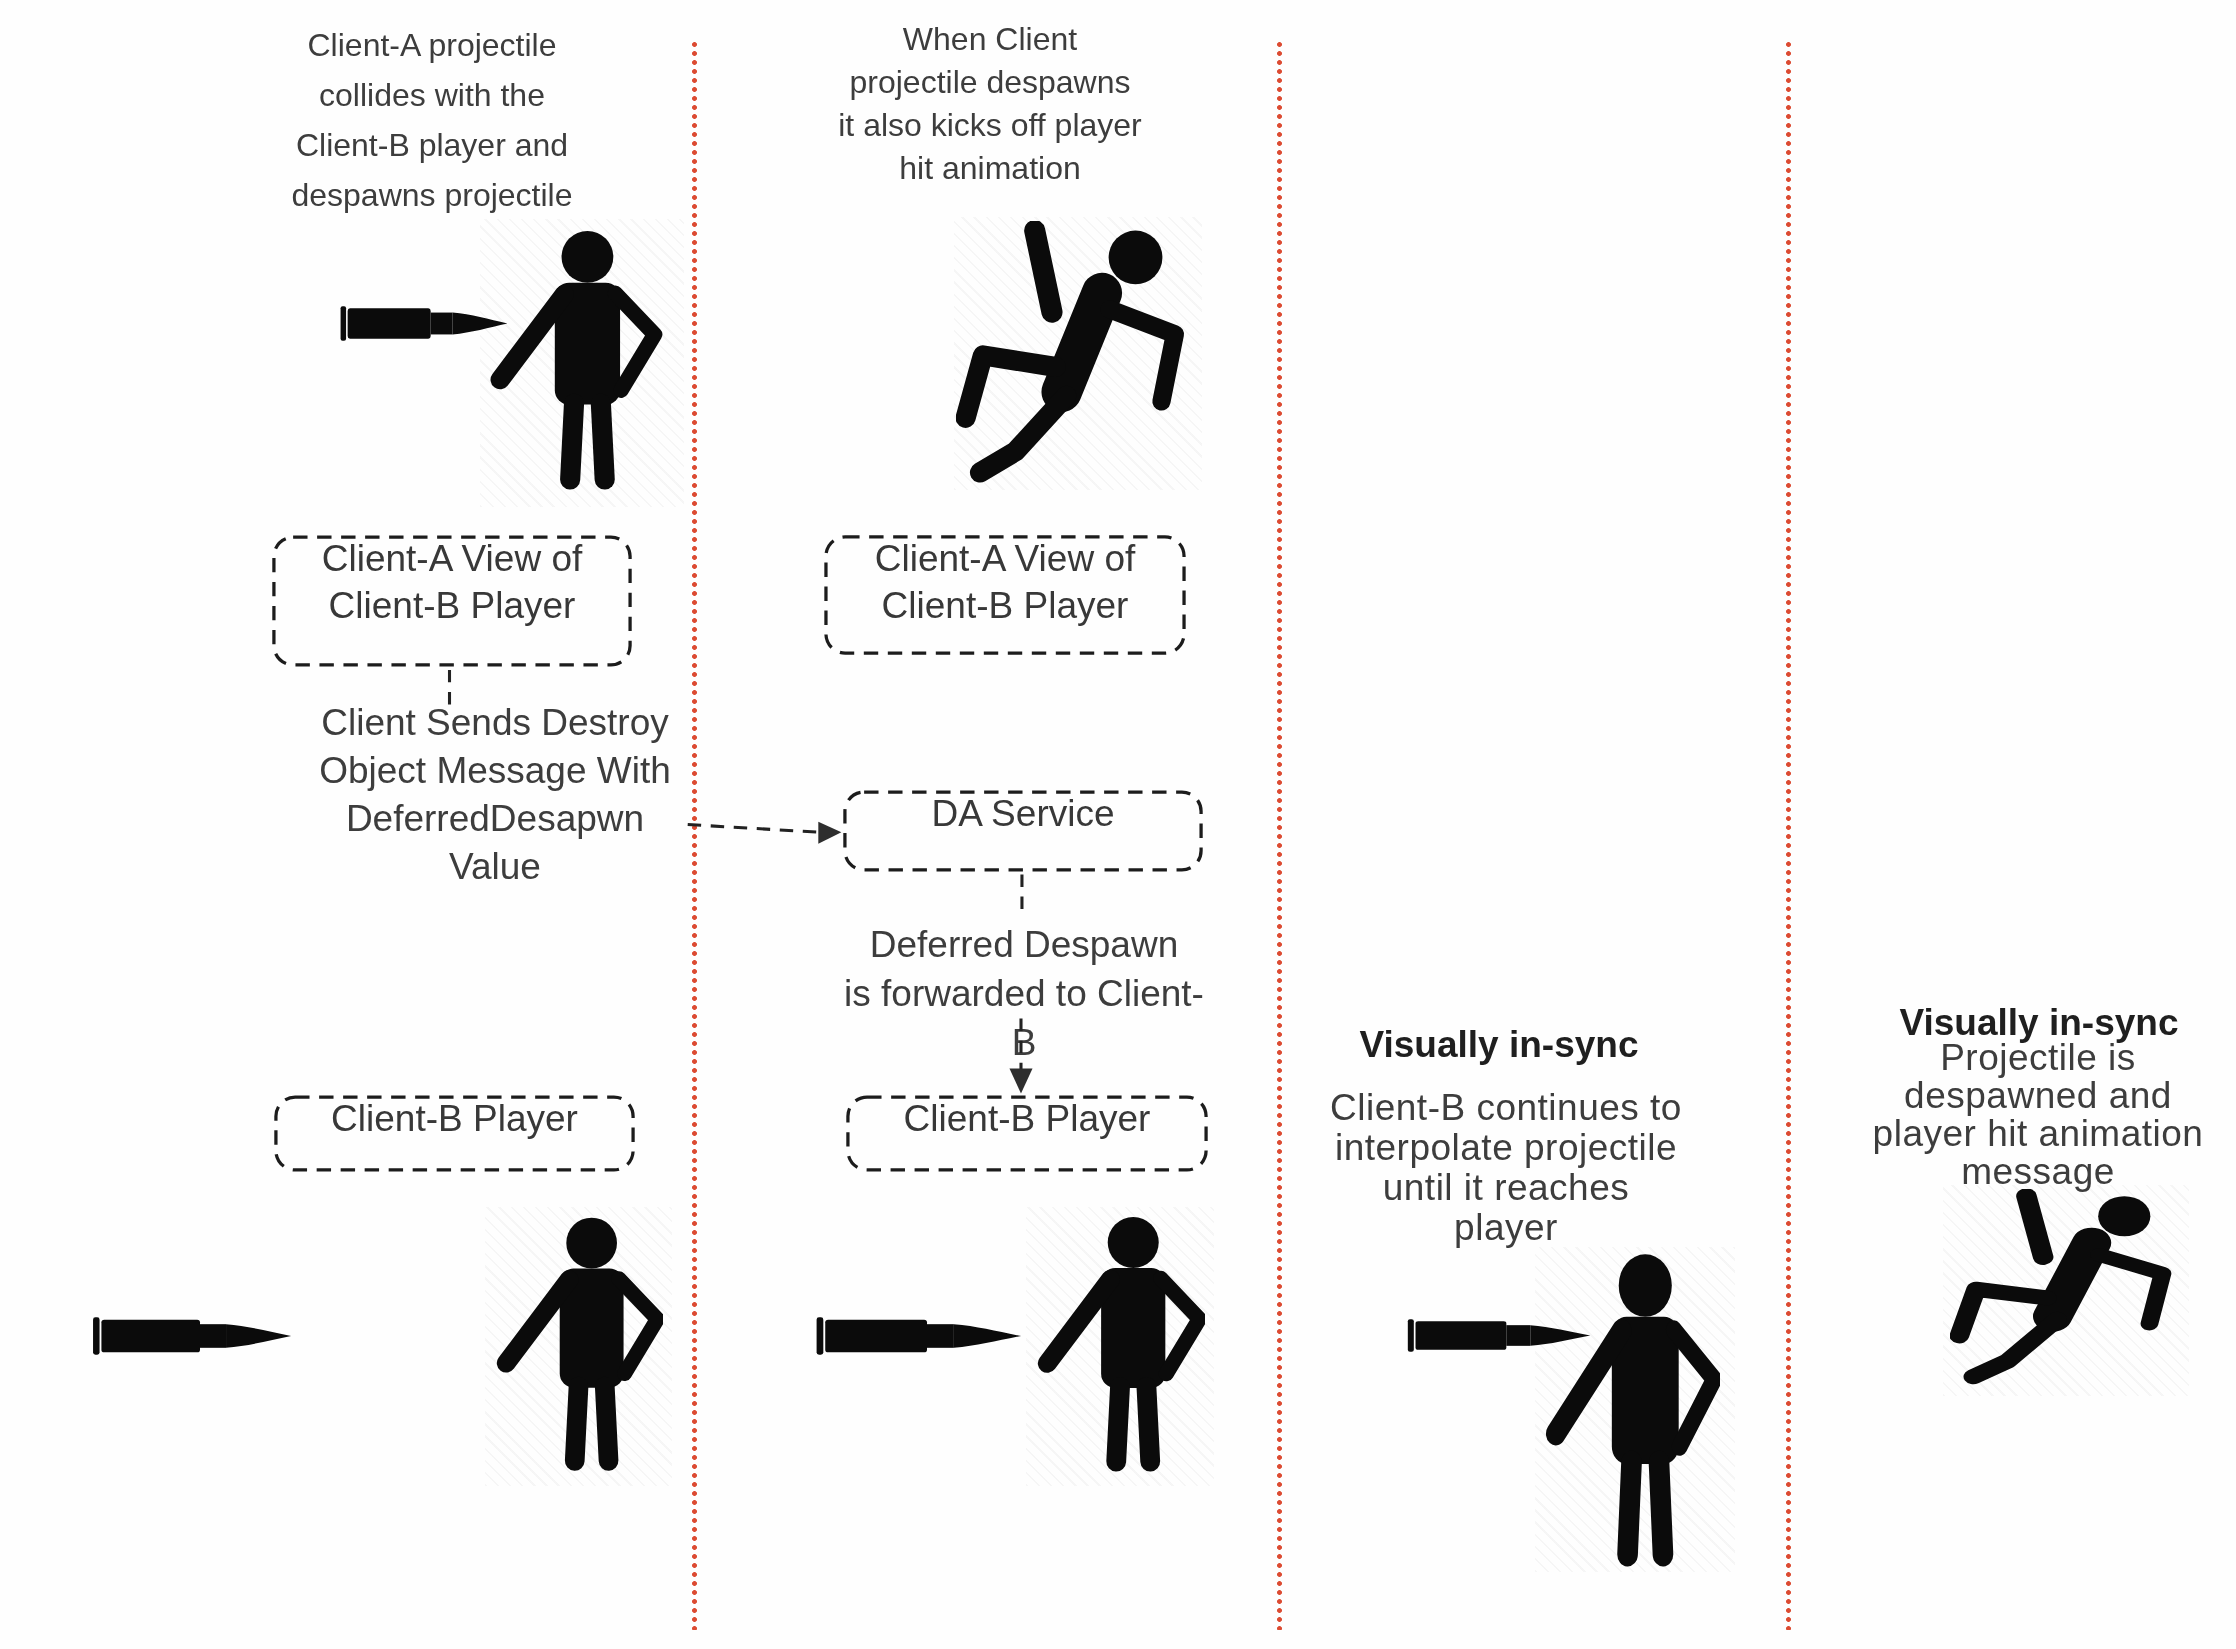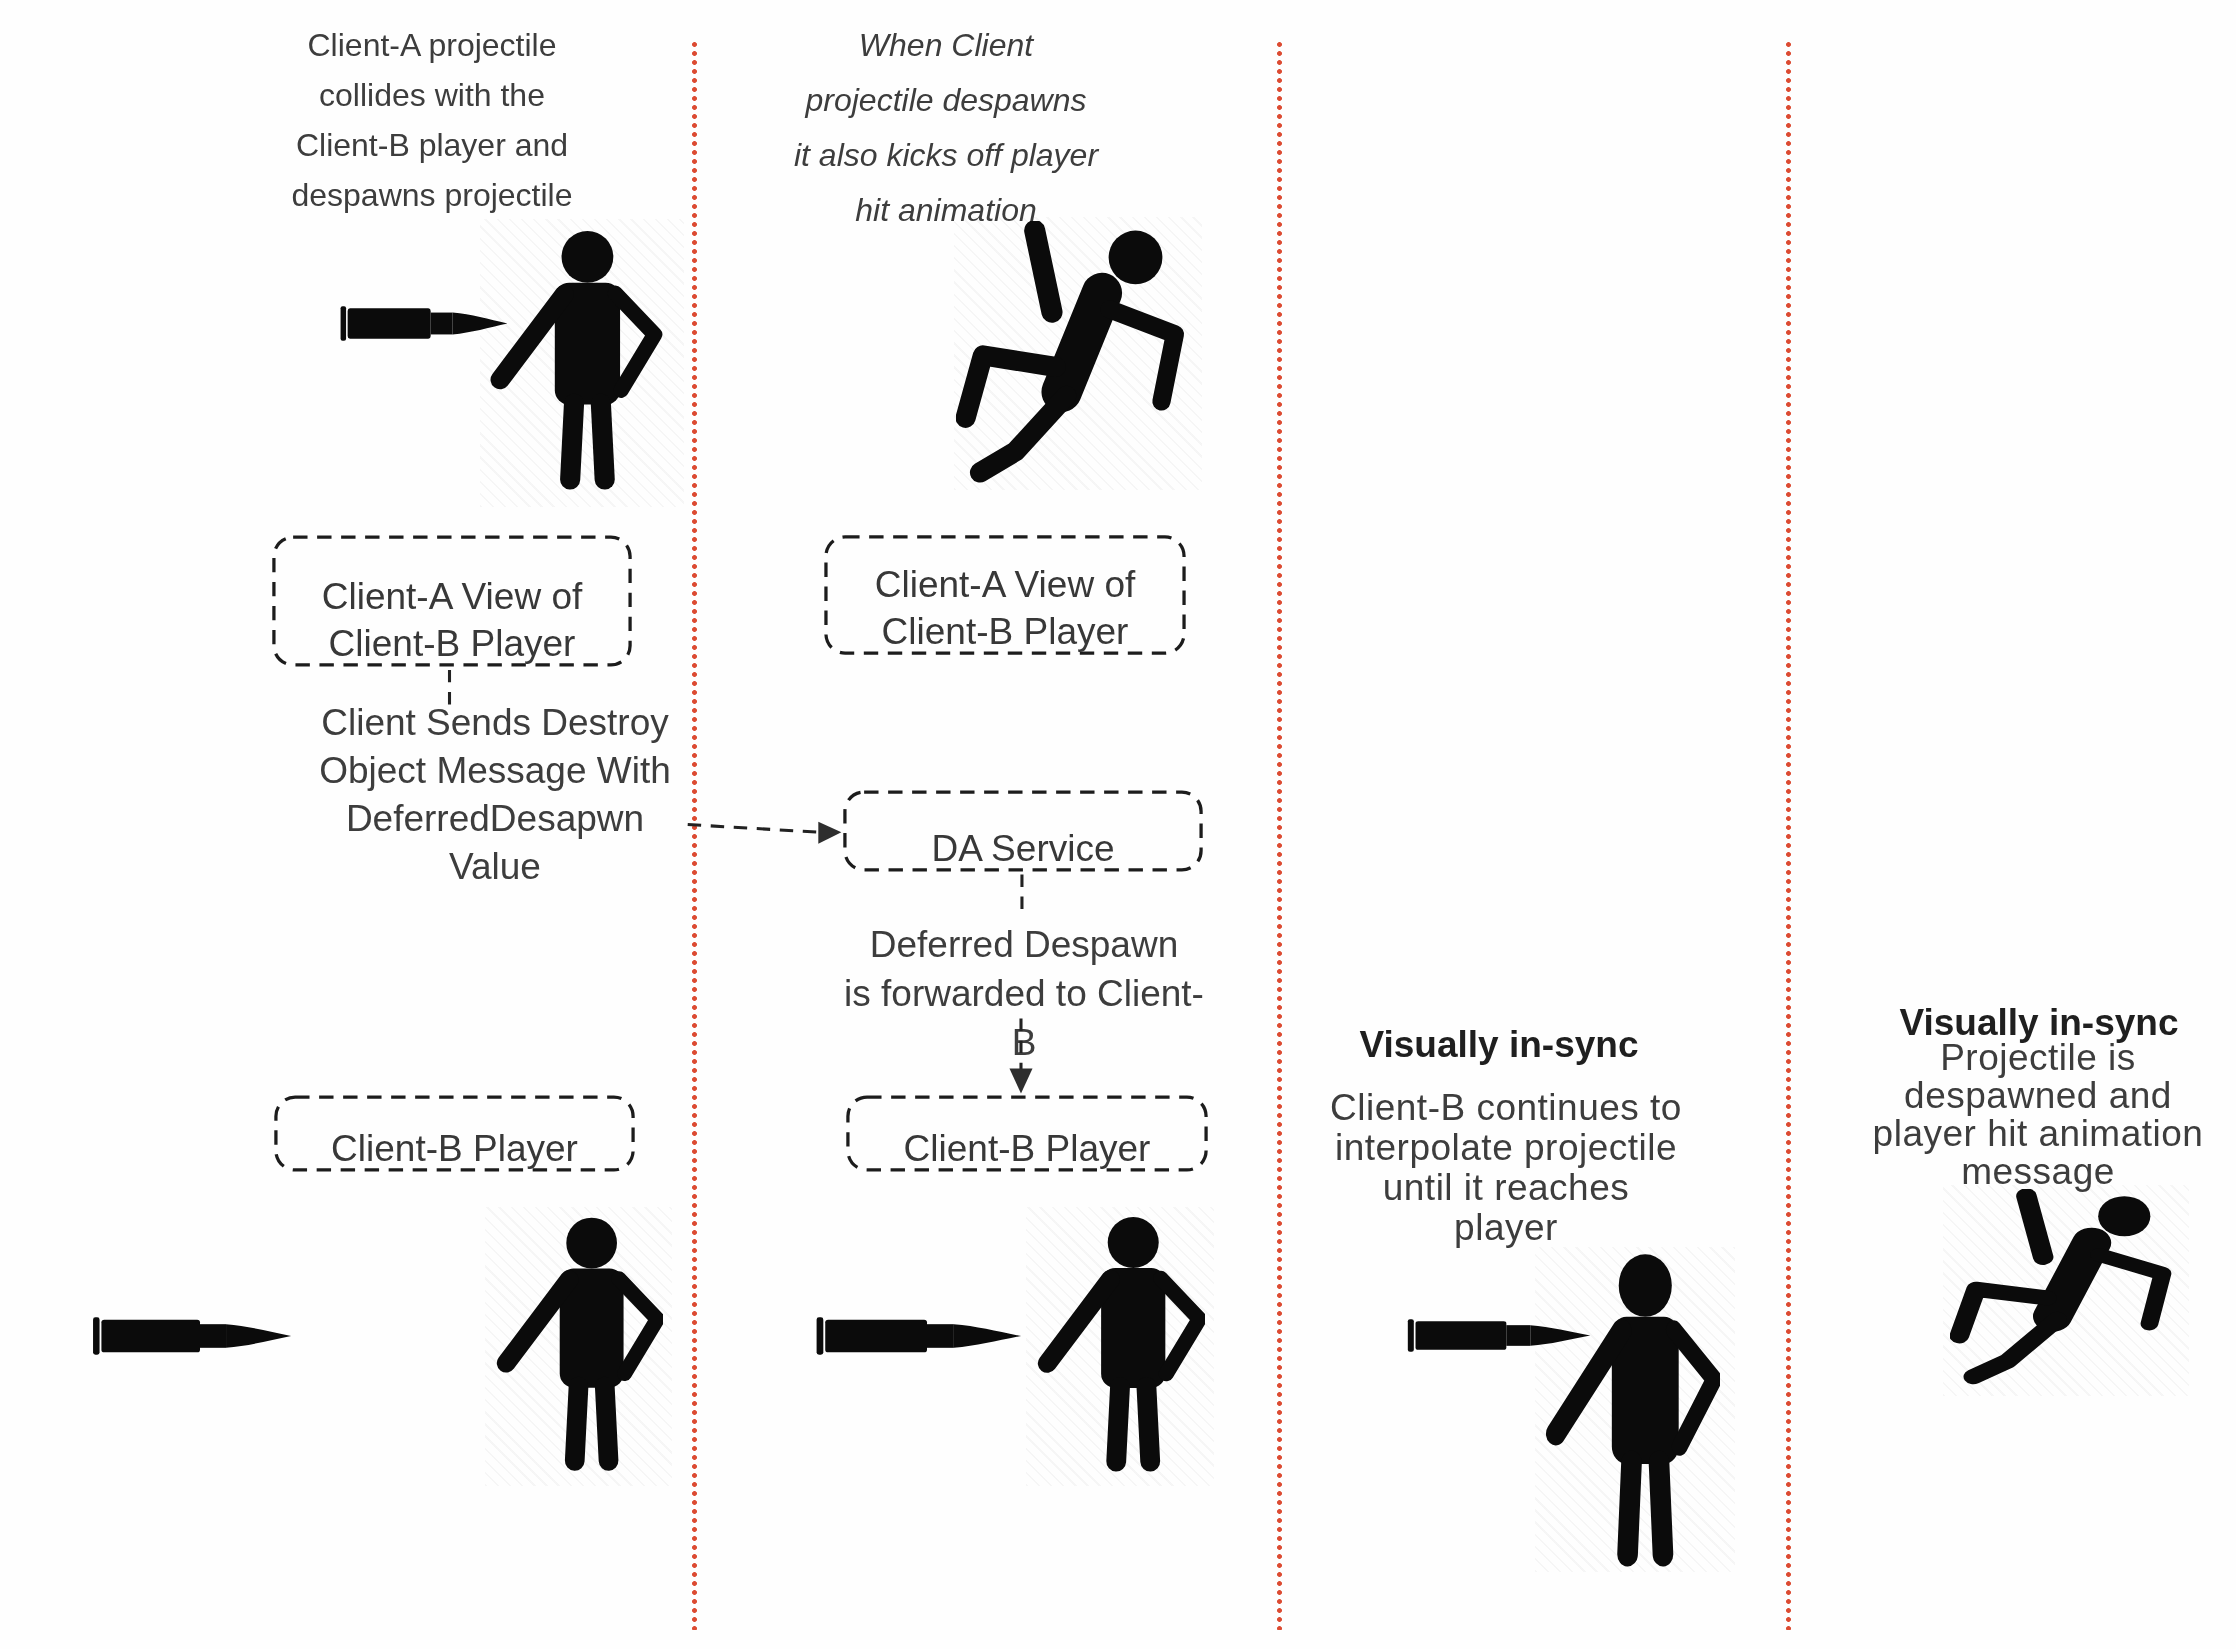--- a/index.html
+++ b/index.html
@@ -5,21 +5,21 @@
   html,body{margin:0;padding:0;background:#ffffff;}
   #canvas{
     position:relative;width:2236px;height:1650px;background:#fefefe;
     font-family:"Liberation Sans","DejaVu Sans",sans-serif;color:#3d3d3d;overflow:hidden;
   }
   .abs{position:absolute;}
   .cap{font-size:37px;line-height:48px;text-align:center;white-space:pre-line;color:#3d3d3d;}
   .title{font-size:32px;line-height:50px;}
   .bold-head{font-weight:bold;font-size:37px;color:#1f1f1f;text-align:center;}
   .ls{letter-spacing:0.5px;}
-  .dbox{display:flex;align-items:flex-end;justify-content:center;text-align:center;}
+  .dbox{display:flex;align-items:flex-start;justify-content:center;text-align:center;}
   .dbox svg{position:absolute;left:0;top:0;}
   .dbox .lbl{position:relative;font-size:37px;line-height:47px;white-space:pre-line;color:#383838;}
   .redline{
     width:4.8px;
     background-image:radial-gradient(circle, #DC4B32 2px, rgba(220,75,50,0) 2.8px);
     background-size:4.8px 9px;background-repeat:repeat-y;
   }
   .hatch{
     background-image:repeating-linear-gradient(45deg, rgba(130,130,130,0.12) 0 1.7px, rgba(0,0,0,0) 1.7px 8.6px);
     opacity:.55;
@@ -120,21 +120,21 @@
       <circle cx="104" cy="29" r="27" stroke="none"></circle>
       <rect x="70" y="56" width="68" height="127" rx="15" stroke="none"></rect>
       <polyline points="133,67 174,110 139,168" fill="none" stroke-width="16"></polyline>
       <line x1="80" y1="68" x2="13" y2="157" stroke-width="20"></line>
       <line x1="90" y1="182" x2="86" y2="261" stroke-width="21"></line>
       <line x1="118" y1="182" x2="122" y2="261" stroke-width="21"></line>
     </g>
   </svg>
 
 
-  <div class="abs cap title" style="left:754px;top:18px;width:384px;line-height:55px;font-style:italic;">When Client
+  <div class="abs cap title" style="left:798px;top:18px;width:384px;line-height:43px;">When Client
 projectile despawns
 it also kicks off player
 hit animation</div>
 
   <svg class="abs fig" style="left:956px;top:221px;" width="240" height="264" viewBox="0 0 250 275" preserveAspectRatio="none">
     <g fill="#0b0b0b" stroke="#0b0b0b" stroke-linecap="round" stroke-linejoin="round">
       <circle cx="187" cy="38" r="28" stroke="none"></circle>
       <line x1="82" y1="10" x2="100" y2="95" stroke-width="22"></line>
       <line x1="152" y1="75" x2="110" y2="178" stroke-width="42"></line>
       <polyline points="160,92 228,118 214,188" fill="none" stroke-width="19"></polyline>

